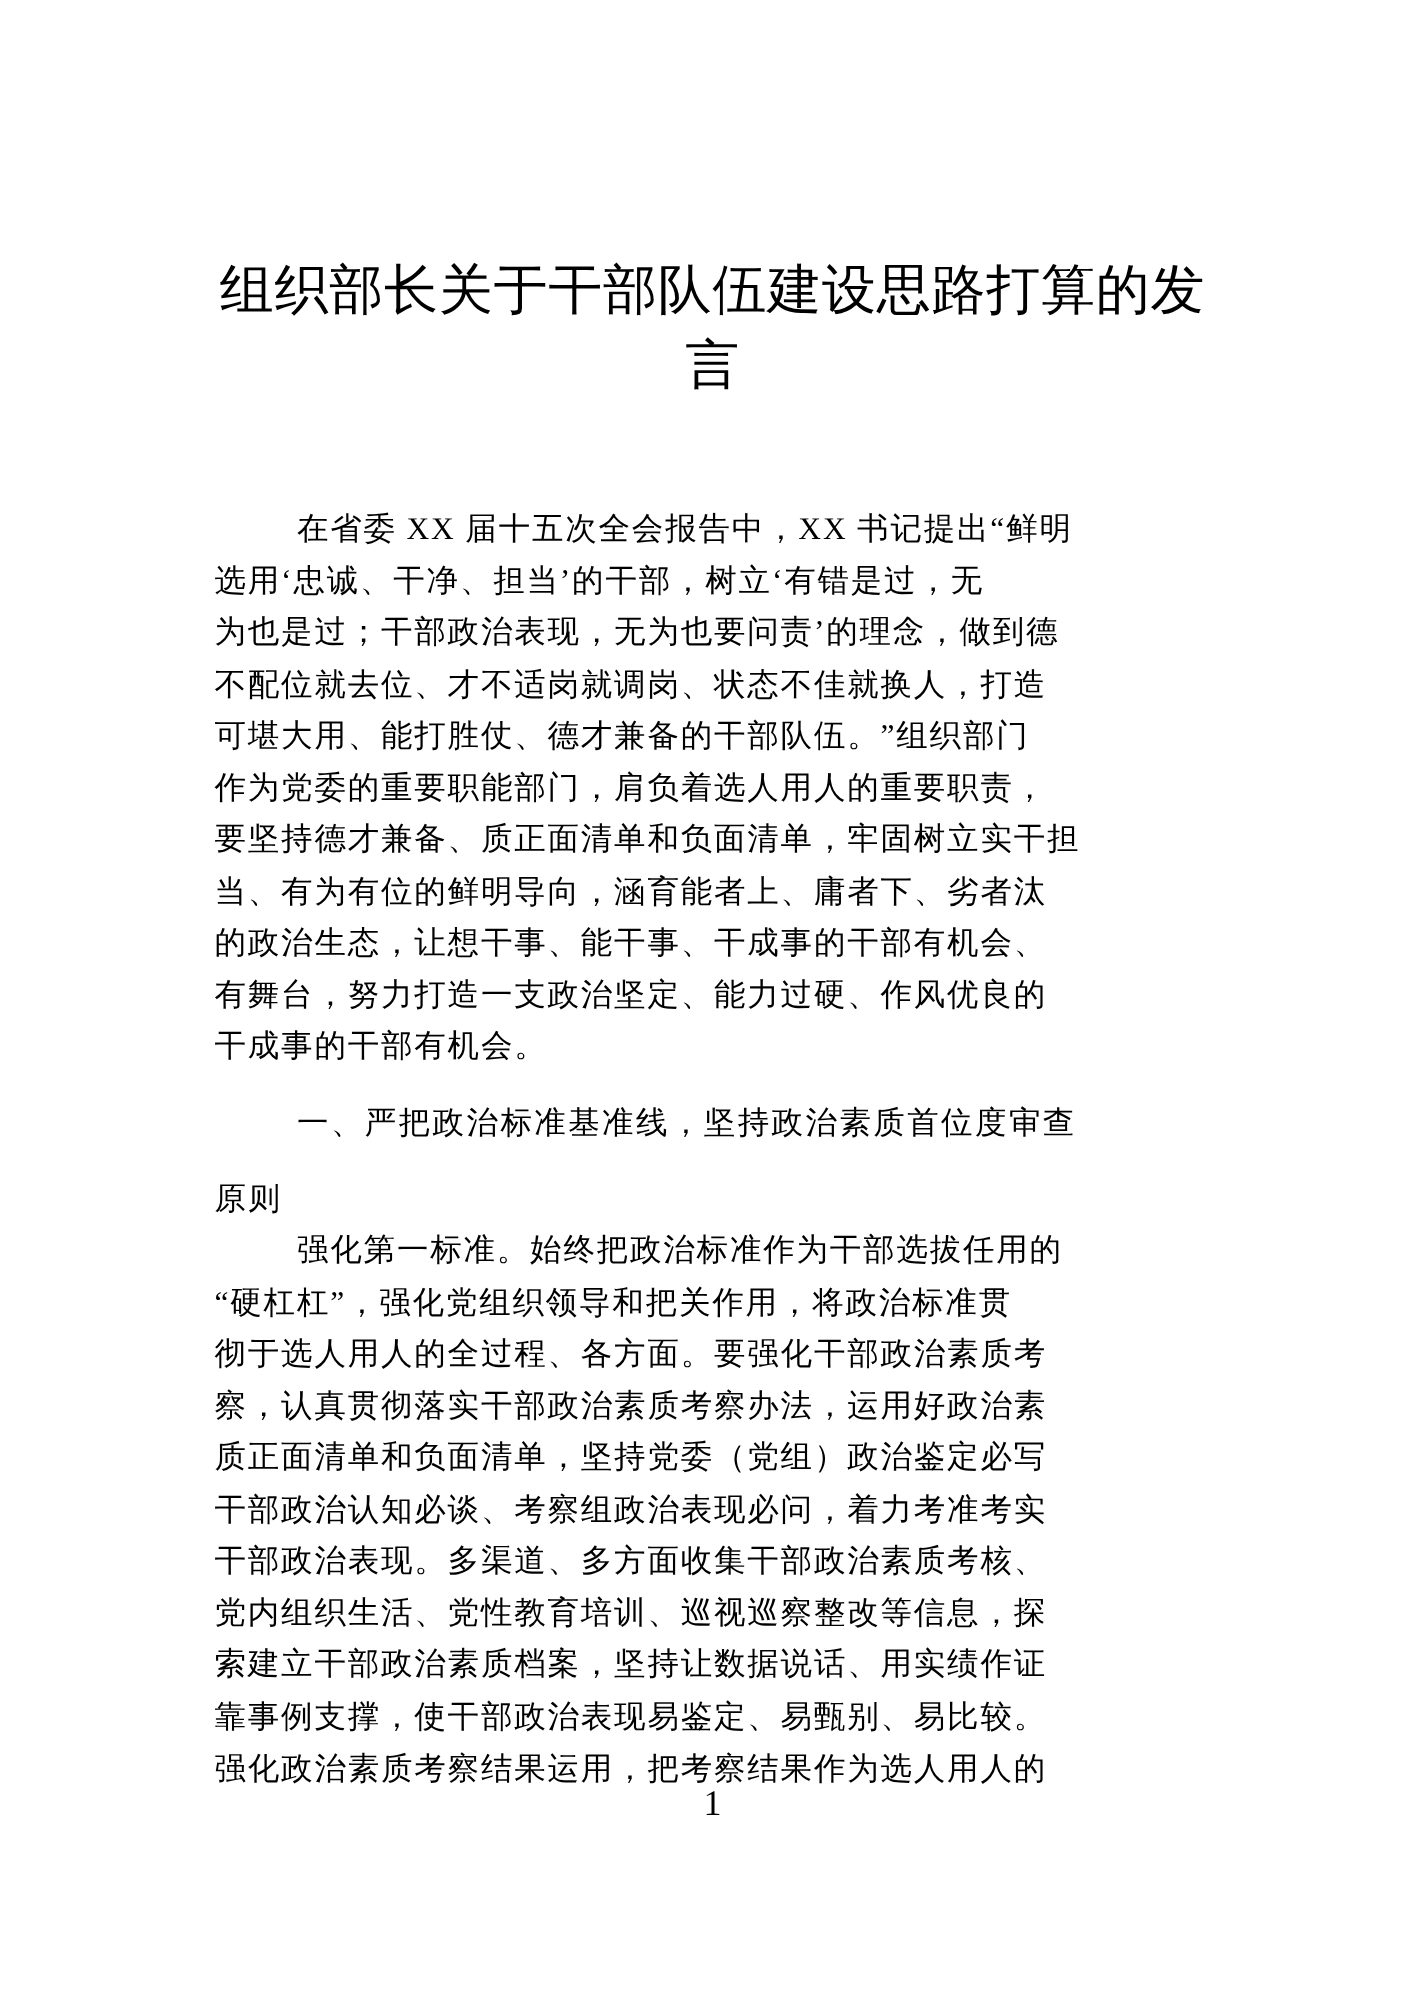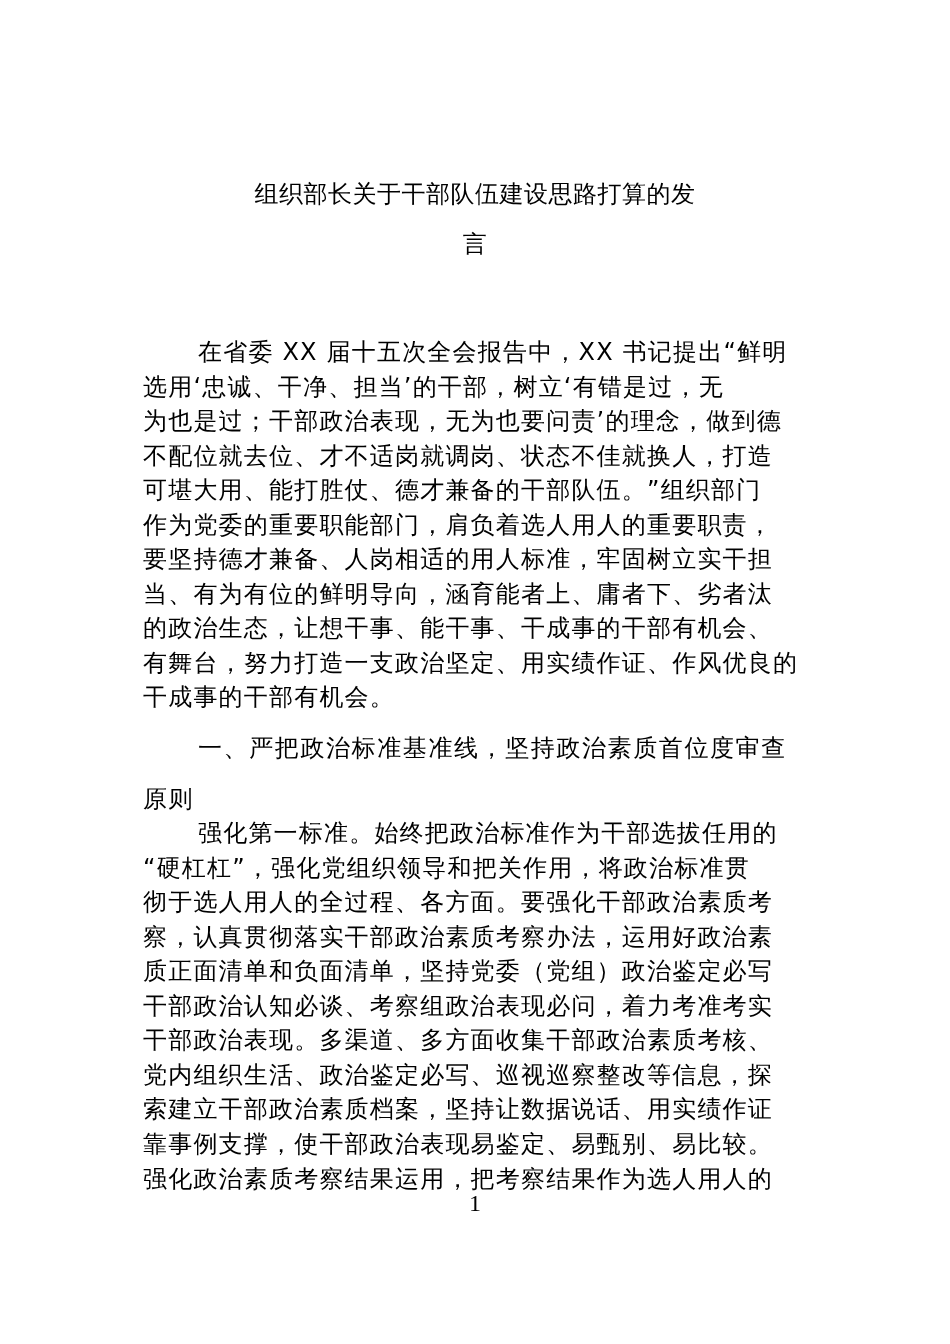--- a/index.html
+++ b/index.html
@@ -1,58 +1,58 @@
 <!DOCTYPE html>
 <html><head>
 <meta charset="utf-8">
 <style>
   html, body { margin: 0; padding: 0; background: #ffffff; }
   body { width: 950px; height: 1344px; position: relative; overflow: hidden;
          font-family: "DejaVu Sans", "Liberation Sans", sans-serif; color: #000; }
   .page { position: absolute; left: 0; top: 0; width: 950px; height: 1344px; background: #fff; }
   .title { position: absolute; left: 0; width: 950px; text-align: center;
-           font-size: 24px; line-height: 44px; letter-spacing: 0.5px; white-space: nowrap; }
+           font-size: 36px; line-height: 44px; letter-spacing: 0.5px; white-space: nowrap; }
   .title.l1 { top: 172px; }
   .title.l2 { top: 222px; }
   .body { position: absolute; left: 143px; top: 335px; width: 667px; }
-  .line { height: 34.55px; line-height: 34.55px; font-size: 24px; white-space: nowrap;
-          letter-spacing: 1.2px; }
+  .line { height: 34.55px; line-height: 34.55px; font-size: 21px; white-space: nowrap;
+          letter-spacing: 1.2px; font-family: Liberation Serif, serif; }
   .line.indent { padding-left: 55px; }
   .line.heading { letter-spacing: 1.6px; margin-top: 16px; }
   .pagenum { position: absolute; top: 1188px; left: 0; width: 950px; text-align: center;
              font-family: "Liberation Serif", "DejaVu Serif", serif; font-size: 24px; line-height: 30px; }
 </style>
 </head>
 <body>
 
 <div class="page">
   <div class="title l1">组织部长关于干部队伍建设思路打算的发</div>
   <div class="title l2">言</div>
 
   <div class="body" id="body">
       <div class="line indent">在省委 XX 届十五次全会报告中，XX 书记提出“鲜明</div>
       <div class="line">选用‘忠诚、干净、担当’的干部，树立‘有错是过，无</div>
       <div class="line">为也是过；干部政治表现，无为也要问责’的理念，做到德</div>
       <div class="line">不配位就去位、才不适岗就调岗、状态不佳就换人，打造</div>
       <div class="line">可堪大用、能打胜仗、德才兼备的干部队伍。”组织部门</div>
       <div class="line">作为党委的重要职能部门，肩负着选人用人的重要职责，</div>
-      <div class="line">要坚持德才兼备、人岗相适的用人标准，牢固树立实干担</div>
+      <div class="line">要坚持德才兼备、质正面清单和负面清单，牢固树立实干担</div>
       <div class="line">当、有为有位的鲜明导向，涵育能者上、庸者下、劣者汰</div>
       <div class="line">的政治生态，让想干事、能干事、干成事的干部有机会、</div>
-      <div class="line">有舞台，努力打造一支政治坚定、用实绩作证、作风优良的</div>
+      <div class="line">有舞台，努力打造一支政治坚定、能力过硬、作风优良的</div>
       <div class="line">干成事的干部有机会。</div>
       <div class="line indent heading">一、严把政治标准基准线，坚持政治素质首位度审查</div>
       <div class="line heading">原则</div>
       <div class="line indent">强化第一标准。始终把政治标准作为干部选拔任用的</div>
       <div class="line">“硬杠杠”，强化党组织领导和把关作用，将政治标准贯</div>
       <div class="line">彻于选人用人的全过程、各方面。要强化干部政治素质考</div>
       <div class="line">察，认真贯彻落实干部政治素质考察办法，运用好政治素</div>
       <div class="line">质正面清单和负面清单，坚持党委（党组）政治鉴定必写</div>
       <div class="line">干部政治认知必谈、考察组政治表现必问，着力考准考实</div>
       <div class="line">干部政治表现。多渠道、多方面收集干部政治素质考核、</div>
-      <div class="line">党内组织生活、政治鉴定必写、巡视巡察整改等信息，探</div>
+      <div class="line">党内组织生活、党性教育培训、巡视巡察整改等信息，探</div>
       <div class="line">索建立干部政治素质档案，坚持让数据说话、用实绩作证</div>
       <div class="line">靠事例支撑，使干部政治表现易鉴定、易甄别、易比较。</div>
       <div class="line">强化政治素质考察结果运用，把考察结果作为选人用人的</div>
     </div>
 
   <div class="pagenum">1</div>
 </div>
 
 </body></html>

